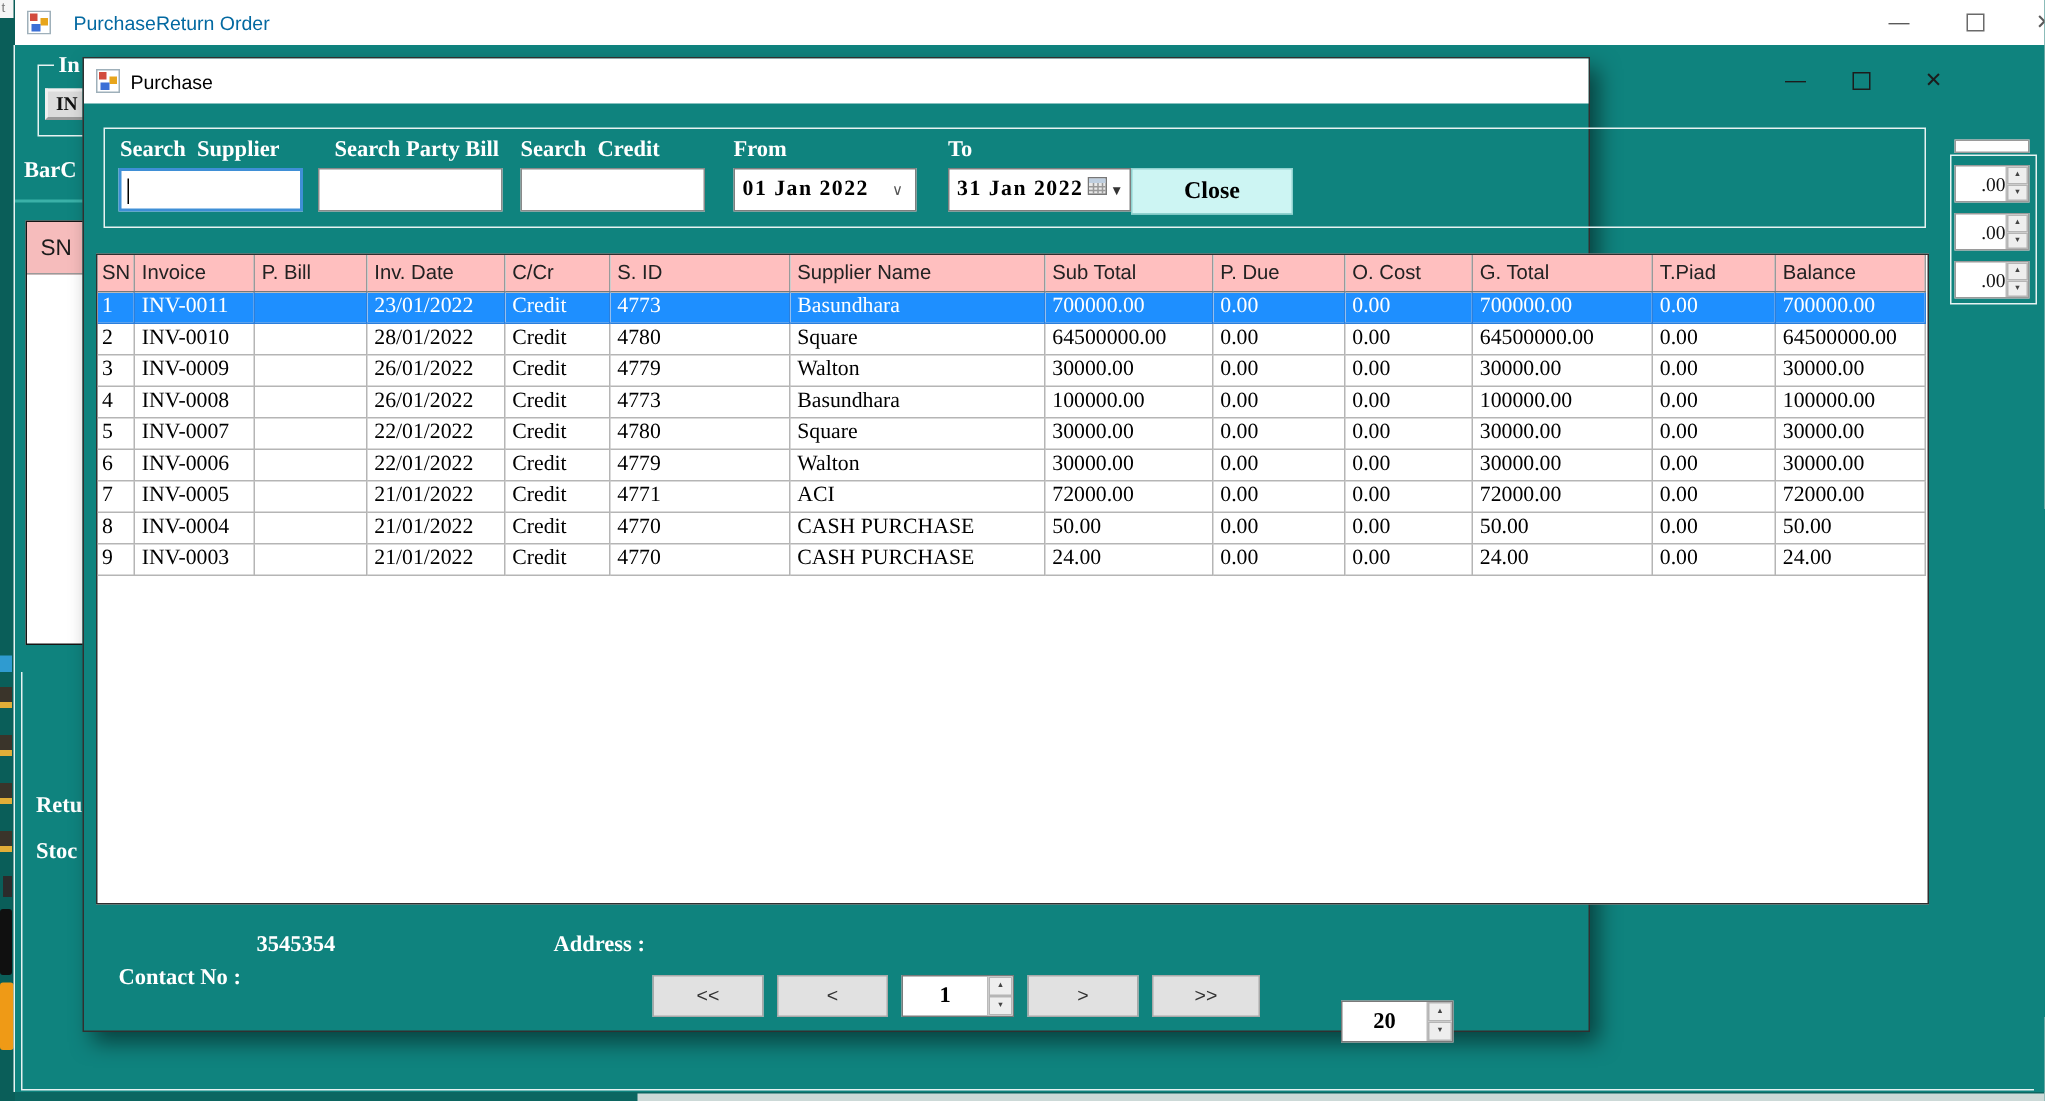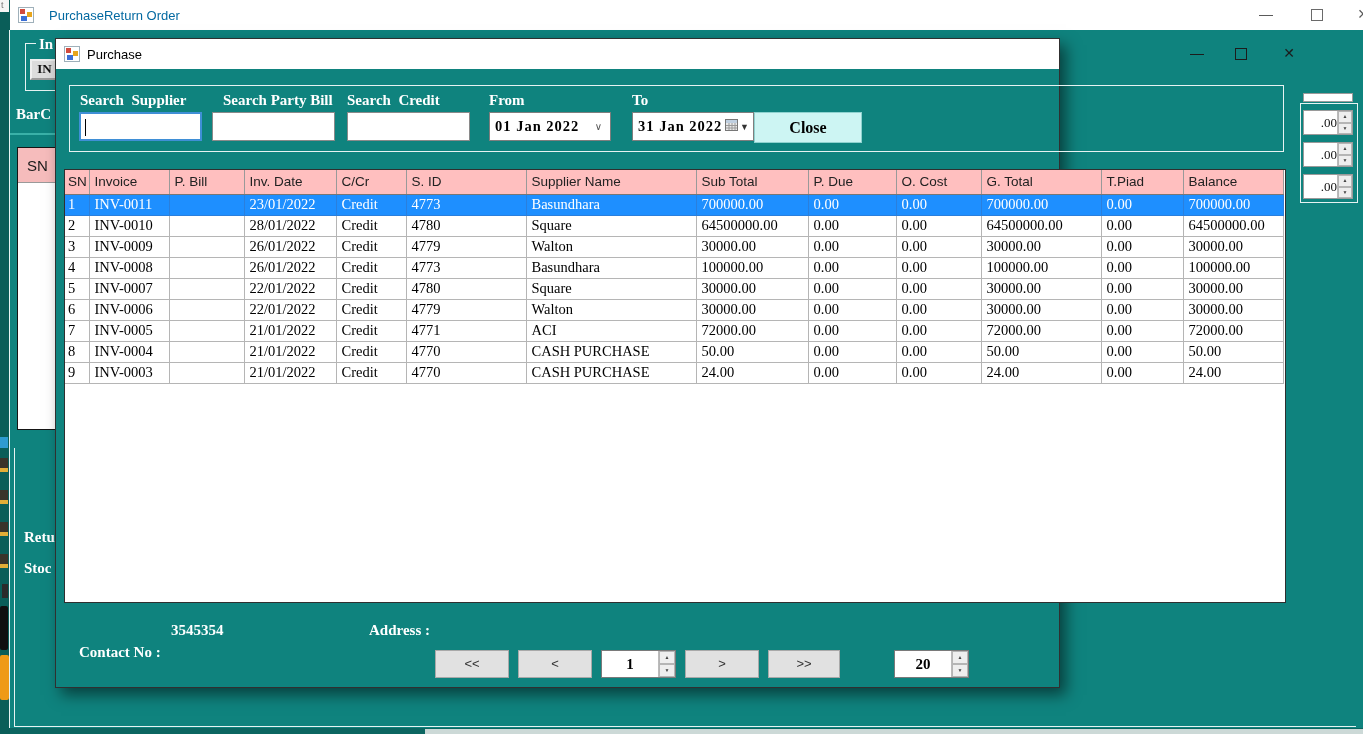--- a/index.html
+++ b/index.html
@@ -403,20 +403,20 @@
   <div class="pg-btn" style="left:462px;width:74px;">&lt;</div>
   <div class="pg-spinner" style="left:545px;">
     <span class="val">1</span>
     <span class="spin-col">
       <button class="spin-btn">▲</button>
       <button class="spin-btn">▼</button>
     </span>
   </div>
   <div class="pg-btn" style="left:629px;width:74px;">&gt;</div>
   <div class="pg-btn" style="left:712px;width:72px;">&gt;&gt;</div>
-  <div class="pg-spinner" style="left:838px;">
+  <div class="pg-spinner" style="left:838px;margin-top:17px;">
     <span class="val">20</span>
     <span class="spin-col">
       <button class="spin-btn">▲</button>
       <button class="spin-btn">▼</button>
     </span>
   </div>
 </div>
 
 </body></html>

